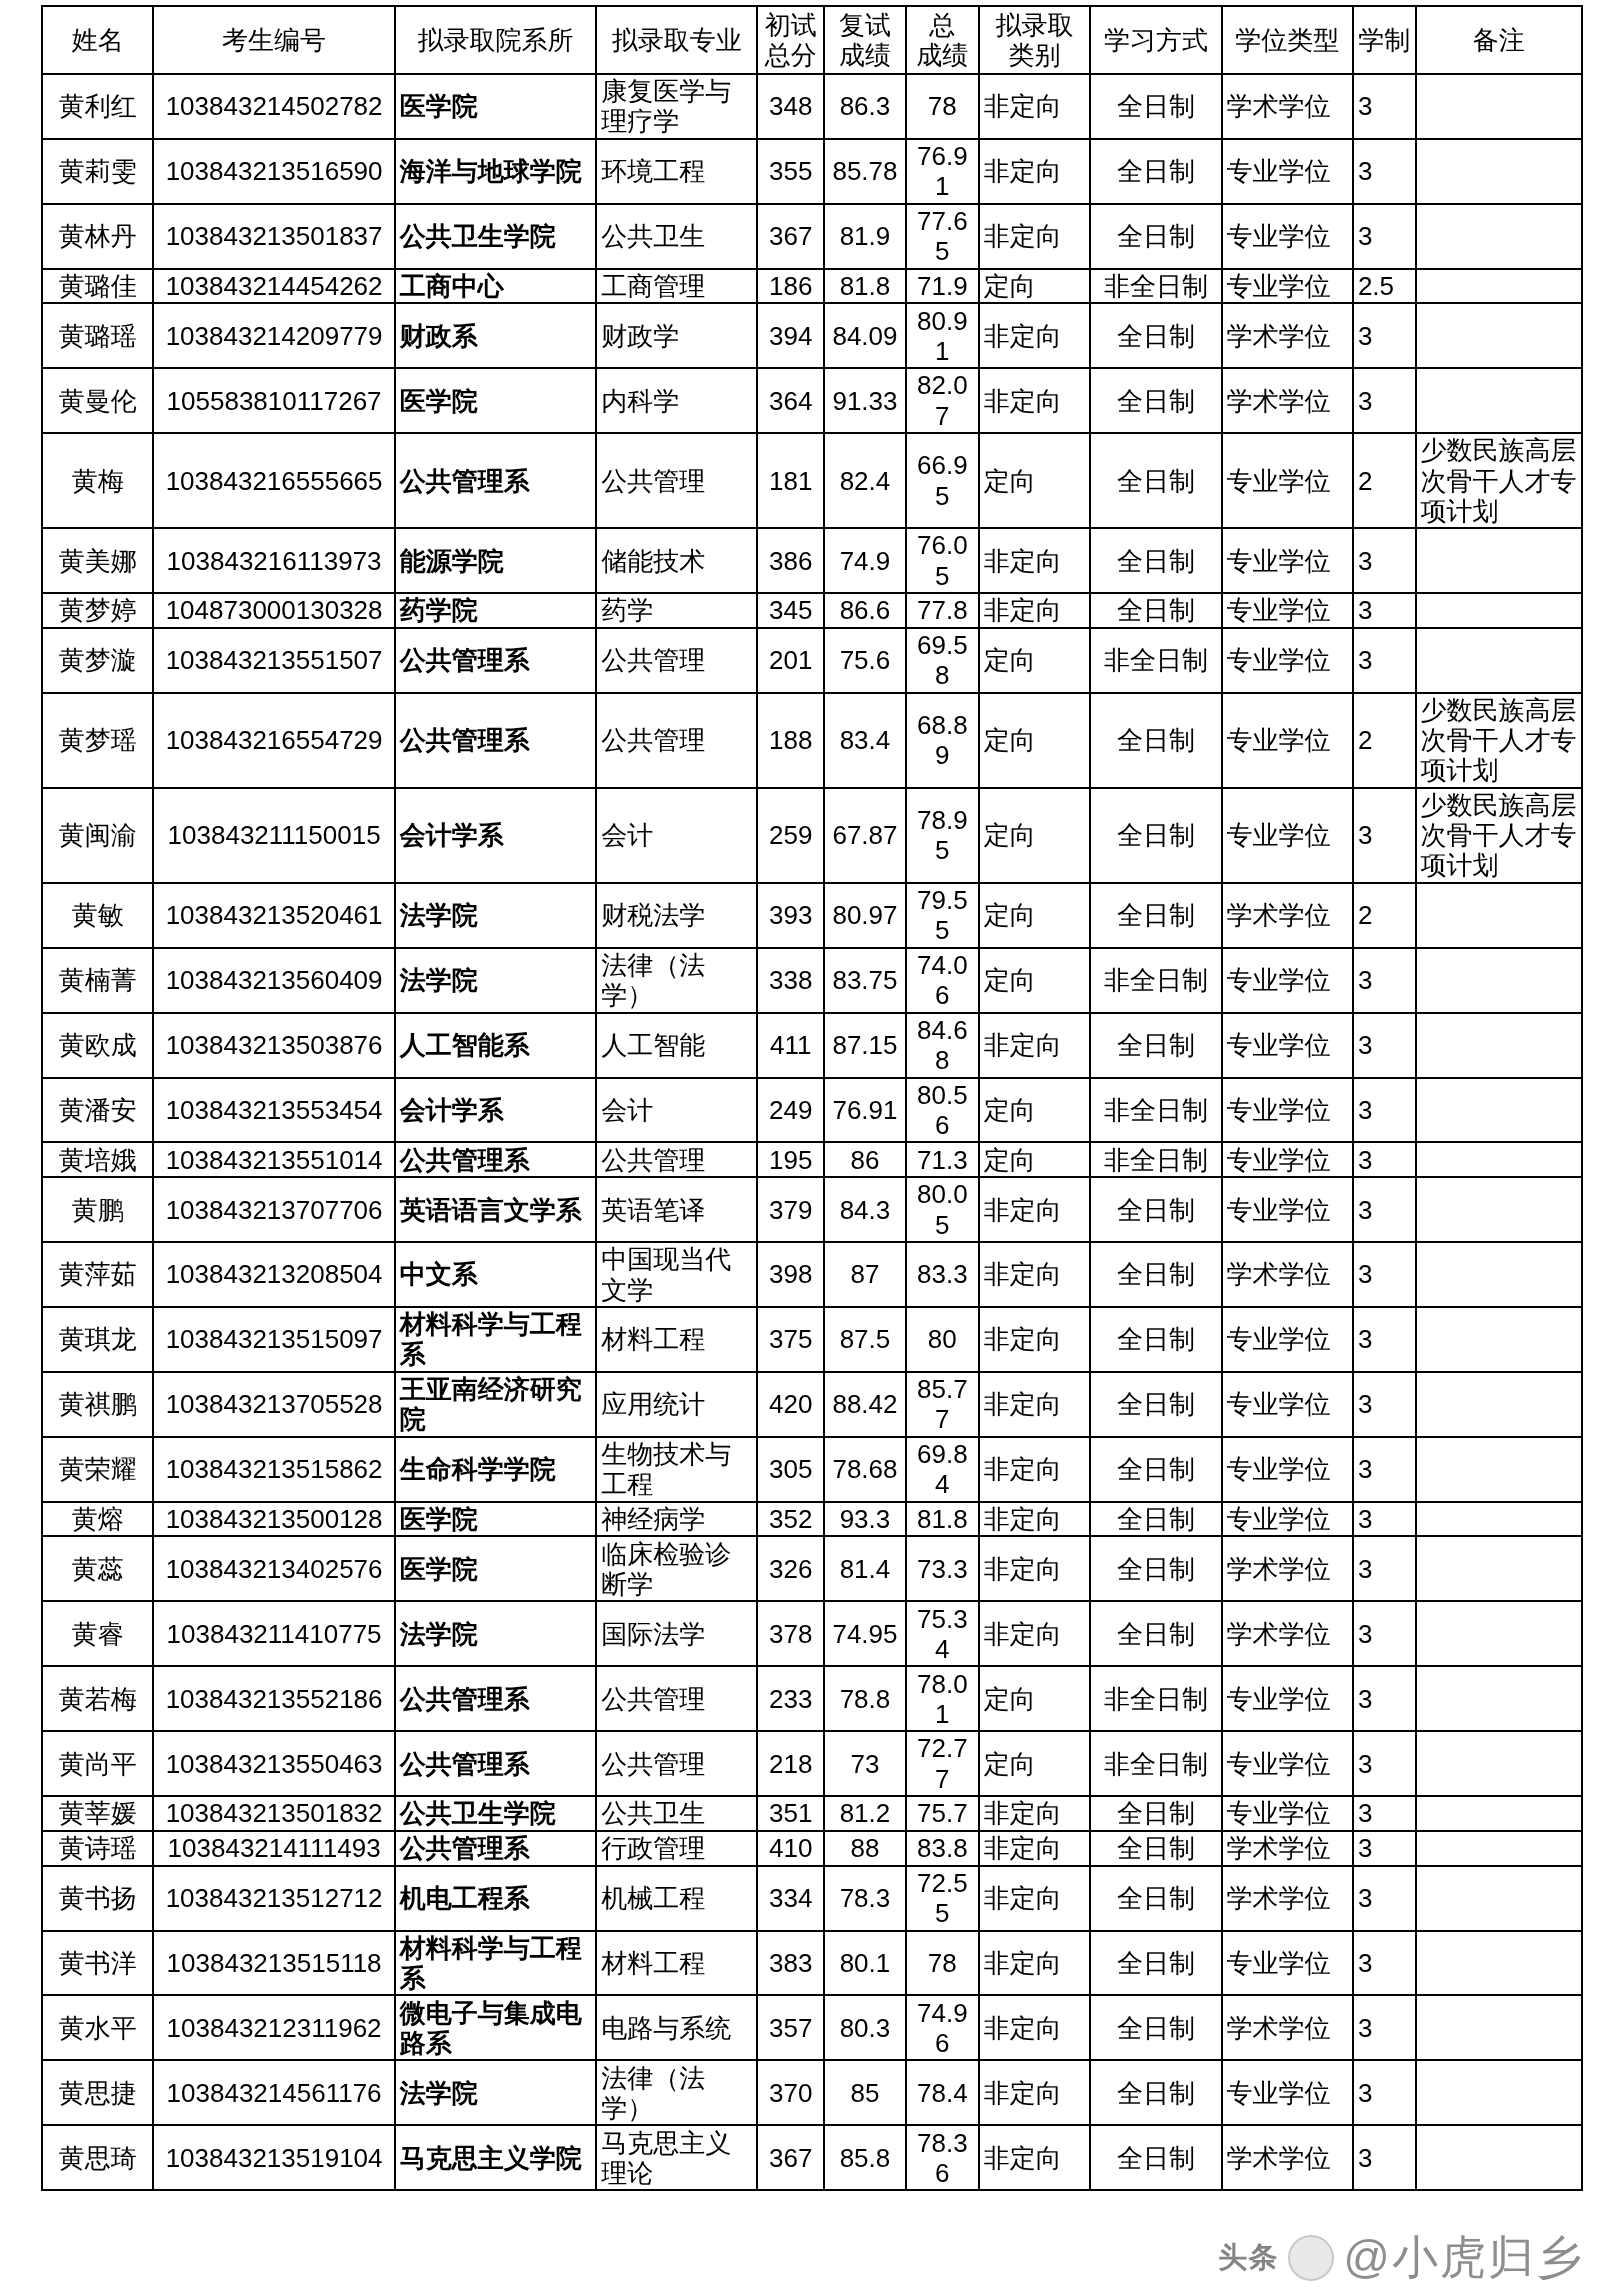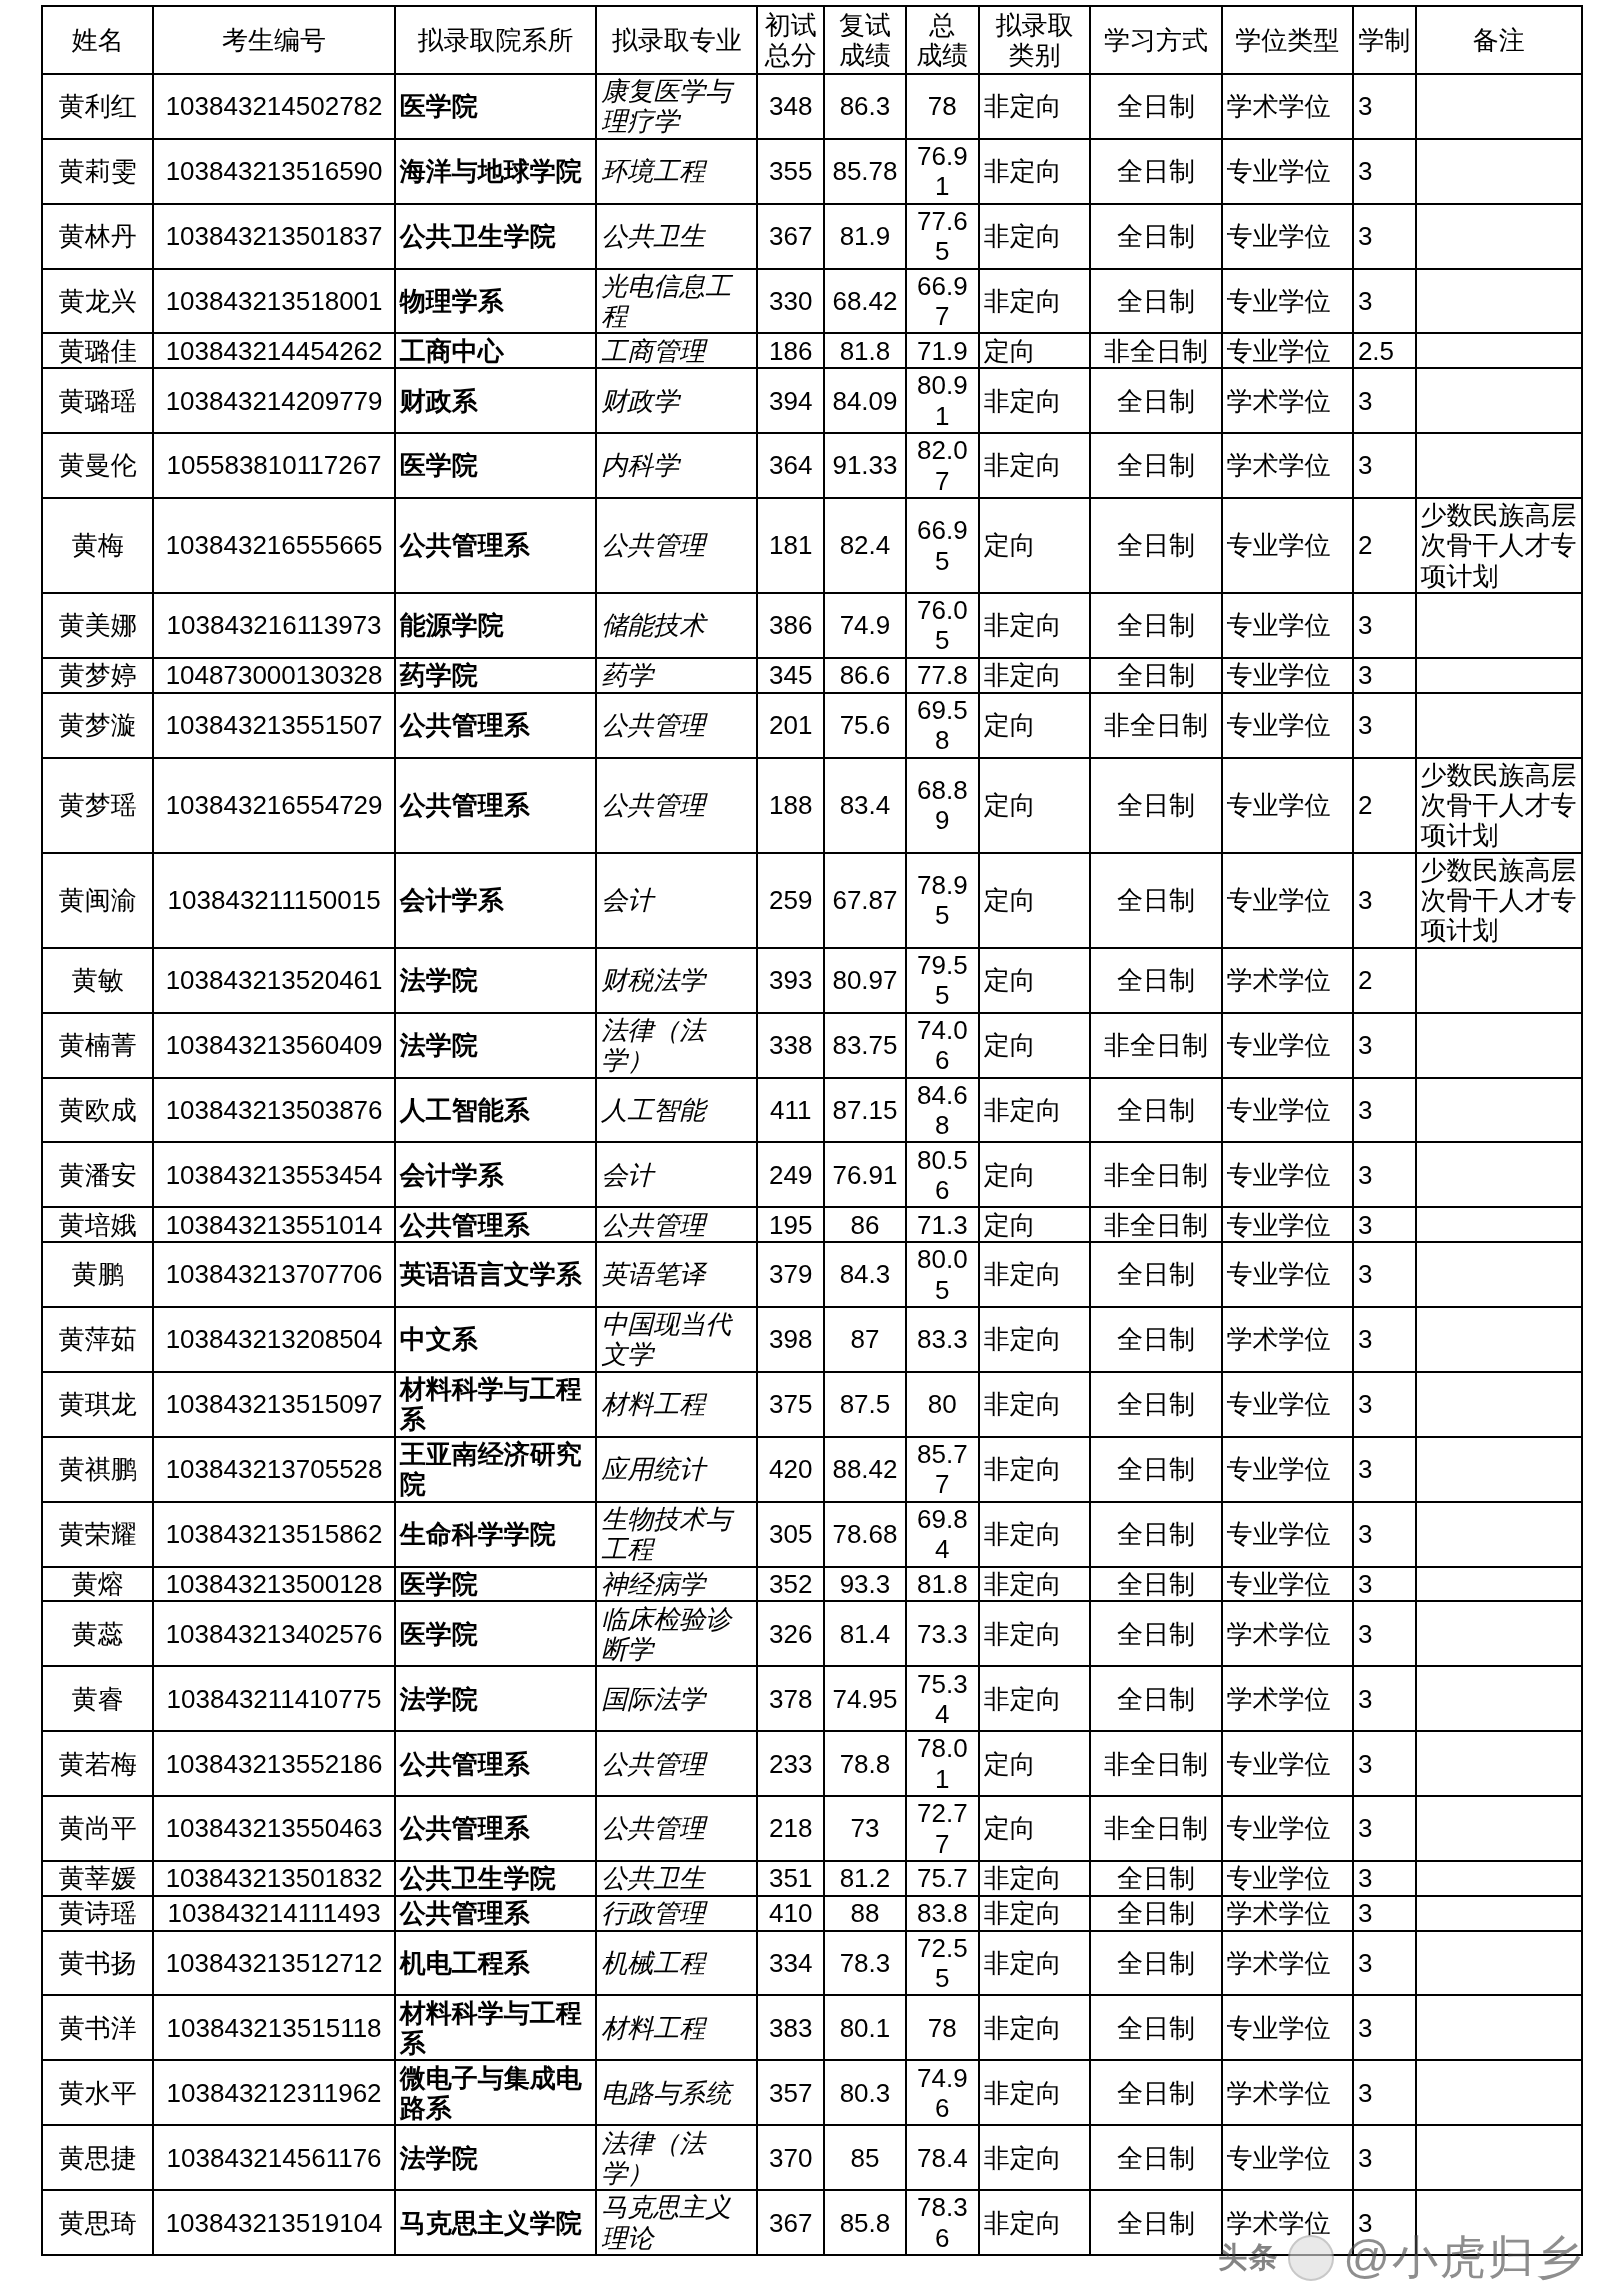--- a/index.html
+++ b/index.html
@@ -51,21 +51,21 @@
   col.c-total  { width: 69px; }
   col.c-type   { width: 105px; }
   col.c-mode   { width: 124px; }
   col.c-degree { width: 124px; }
   col.c-years  { width: 59px; }
   col.c-note   { width: 157px; }
 
   td.name   { text-align: center; }
   td.id     { text-align: center; }
   td.dept   { text-align: left; font-weight: bold; }
-  td.major  { text-align: left; font-style: italic; }
+  td.major  { text-align: left; }
   td.num    { text-align: center; }
   td.type   { text-align: left; margin-top: 16px; }
   td.mode   { text-align: center; }
   td.degree { text-align: left; }
   td.years  { text-align: left; }
   td.note   { text-align: left; font-size: 24px; line-height: 1.12; margin-left: 18px; }
 
   th.hdr-two-line { line-height: 1.05; }
 
   .watermark {
@@ -182,34 +182,20 @@
           <td class="num">367</td>
           <td class="num">81.9</td>
           <td class="num">77.65</td>
           <td class="type">非定向</td>
           <td class="mode">全日制</td>
           <td class="degree">专业学位</td>
           <td class="years">3</td>
           <td class="note"></td>
         </tr>
         <tr>
-          <td class="name">黄龙兴</td>
-          <td class="id">103843213518001</td>
-          <td class="dept">物理学系</td>
-          <td class="major">光电信息工程</td>
-          <td class="num">330</td>
-          <td class="num">68.42</td>
-          <td class="num">66.97</td>
-          <td class="type">非定向</td>
-          <td class="mode">全日制</td>
-          <td class="degree">专业学位</td>
-          <td class="years">3</td>
-          <td class="note"></td>
-        </tr>
-        <tr>
           <td class="name">黄璐佳</td>
           <td class="id">103843214454262</td>
           <td class="dept">工商中心</td>
           <td class="major">工商管理</td>
           <td class="num">186</td>
           <td class="num">81.8</td>
           <td class="num">71.9</td>
           <td class="type">定向</td>
           <td class="mode">非全日制</td>
           <td class="degree">专业学位</td>

